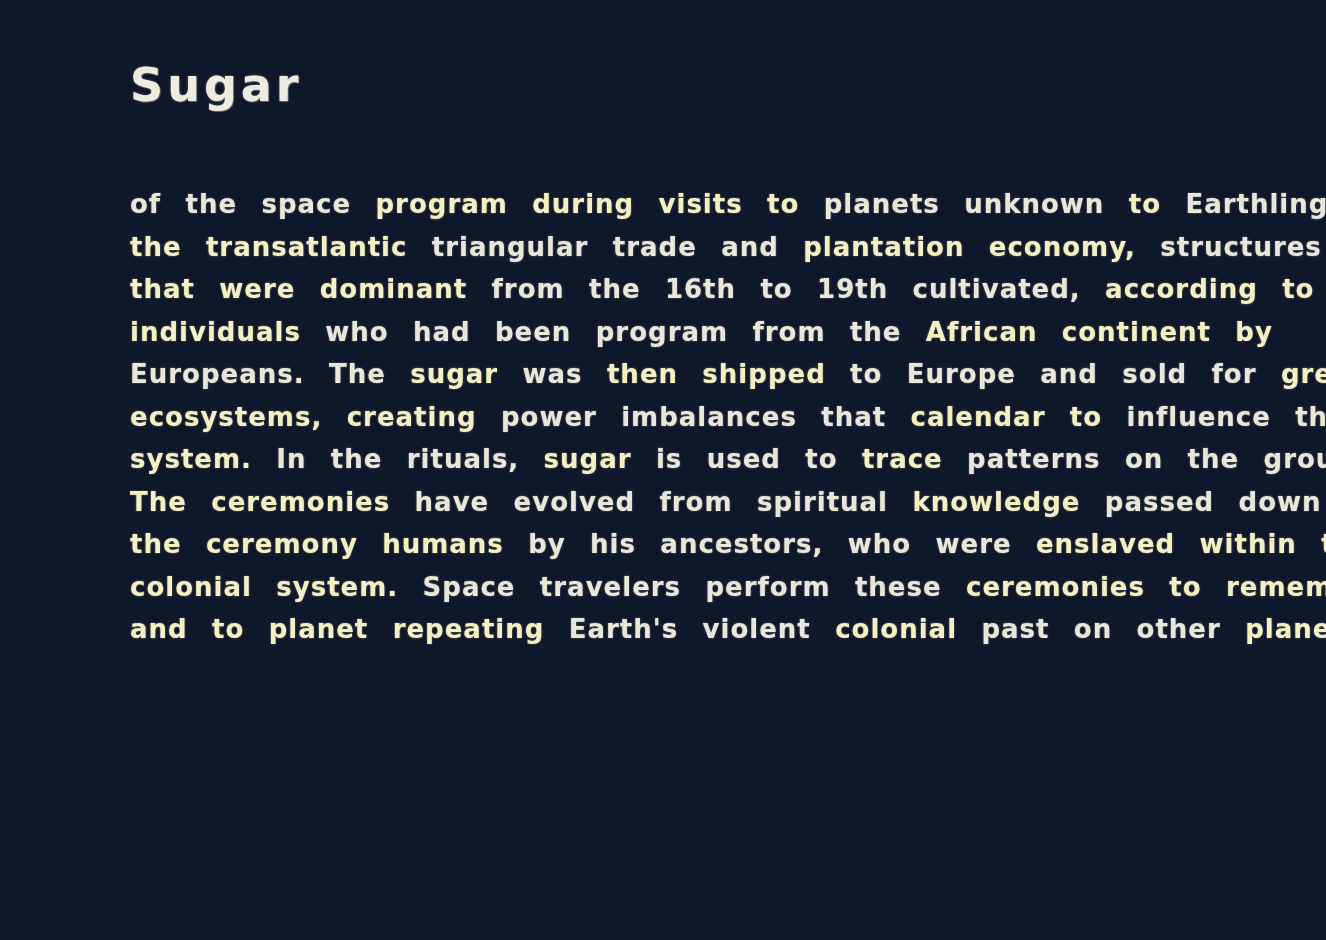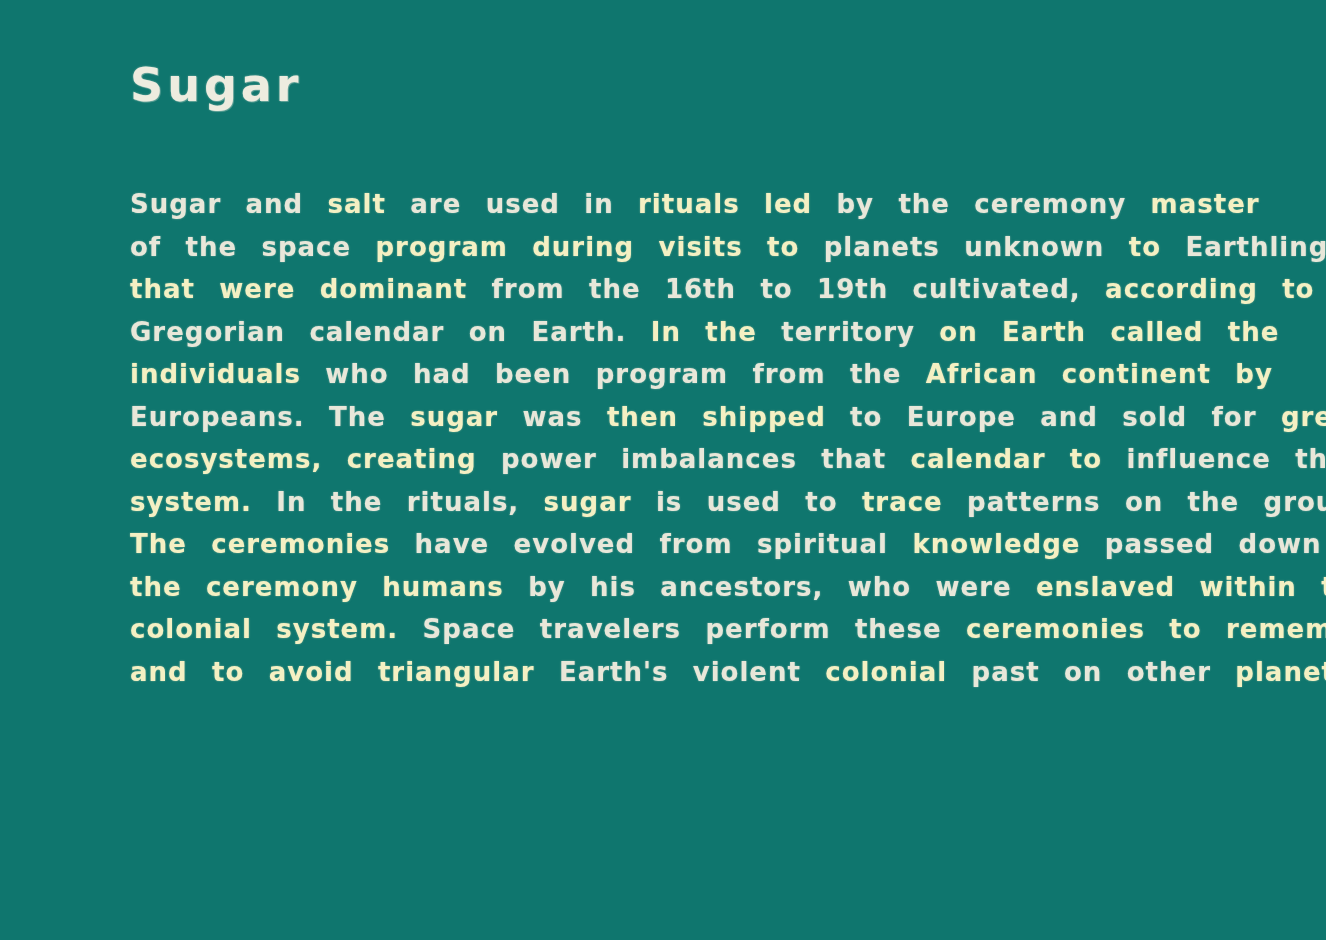--- a/index.html
+++ b/index.html
@@ -4,21 +4,21 @@
 <style>
   html, body {
     margin: 0;
     padding: 0;
     background: #000000;
   }
   #page {
     position: relative;
     width: 1326px;
     height: 940px;
-    background: #0f766e;
+    background: #0f172a;
     overflow: hidden;
     font-family: "DejaVu Sans", "Liberation Sans", sans-serif;
   }
   #title {
     position: absolute;
     left: 130px;
     top: 58px;
     font-size: 46px;
     font-weight: bold;
     letter-spacing: 4px;
@@ -50,26 +50,25 @@
     color: #f4f0c3;
     text-shadow: 0 0 2px rgba(244,240,195,0.5);
   }
 </style>
 </head>
 <body>
 
 <div id="page">
   <div id="title">Sugar</div>
   <div id="article">
-      <div class="line"><span class="tone-cream">Sugar and </span><span class="tone-yellow">salt </span><span class="tone-cream">are used in </span><span class="tone-yellow">rituals led </span><span class="tone-cream">by the ceremony </span><span class="tone-yellow">master</span></div>
       <div class="line"><span class="tone-cream">of the space </span><span class="tone-yellow">program during visits to </span><span class="tone-cream">planets unknown </span><span class="tone-yellow">to </span><span class="tone-cream">Earthlings.</span></div>
+      <div class="line"><span class="tone-yellow">the transatlantic </span><span class="tone-cream">triangular trade and </span><span class="tone-yellow">plantation economy, </span><span class="tone-cream">structures</span></div>
       <div class="line"><span class="tone-yellow">that were dominant </span><span class="tone-cream">from the 16th to 19th cultivated, </span><span class="tone-yellow">according to the</span></div>
-      <div class="line"><span class="tone-cream">Gregorian calendar on Earth. </span><span class="tone-yellow">In the </span><span class="tone-cream">territory </span><span class="tone-yellow">on Earth called the</span></div>
       <div class="line"><span class="tone-yellow">individuals </span><span class="tone-cream">who had been program from the </span><span class="tone-yellow">African continent by</span></div>
       <div class="line"><span class="tone-cream">Europeans. The </span><span class="tone-yellow">sugar </span><span class="tone-cream">was </span><span class="tone-yellow">then shipped </span><span class="tone-cream">to Europe and sold for </span><span class="tone-yellow">great</span></div>
       <div class="line"><span class="tone-yellow">ecosystems, creating </span><span class="tone-cream">power imbalances that </span><span class="tone-yellow">calendar to </span><span class="tone-cream">influence the</span></div>
       <div class="line"><span class="tone-yellow">system. </span><span class="tone-cream">In the rituals, </span><span class="tone-yellow">sugar </span><span class="tone-cream">is used to </span><span class="tone-yellow">trace </span><span class="tone-cream">patterns on the ground.</span></div>
       <div class="line"><span class="tone-yellow">The ceremonies </span><span class="tone-cream">have evolved from spiritual </span><span class="tone-yellow">knowledge </span><span class="tone-cream">passed down to</span></div>
       <div class="line"><span class="tone-yellow">the ceremony humans </span><span class="tone-cream">by his ancestors, who were </span><span class="tone-yellow">enslaved within this</span></div>
       <div class="line"><span class="tone-yellow">colonial system. </span><span class="tone-cream">Space travelers perform these </span><span class="tone-yellow">ceremonies to remember</span></div>
-      <div class="line"><span class="tone-yellow">and to avoid triangular </span><span class="tone-cream">Earth's violent </span><span class="tone-yellow">colonial </span><span class="tone-cream">past on other </span><span class="tone-yellow">planets.</span></div>
+      <div class="line"><span class="tone-yellow">and to planet repeating </span><span class="tone-cream">Earth's violent </span><span class="tone-yellow">colonial </span><span class="tone-cream">past on other </span><span class="tone-yellow">planets.</span></div>
     </div>
 </div>
 
 </body></html>

